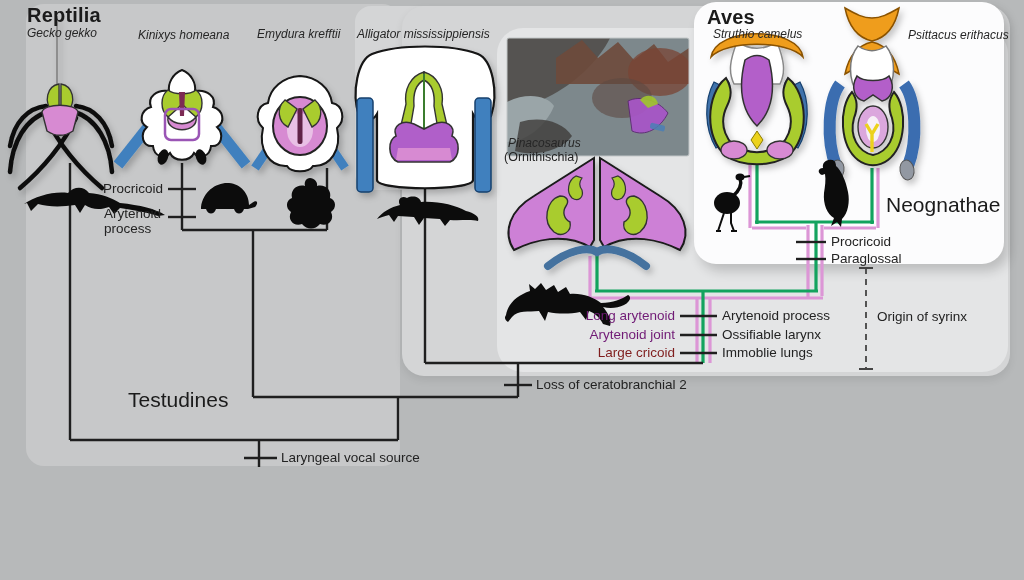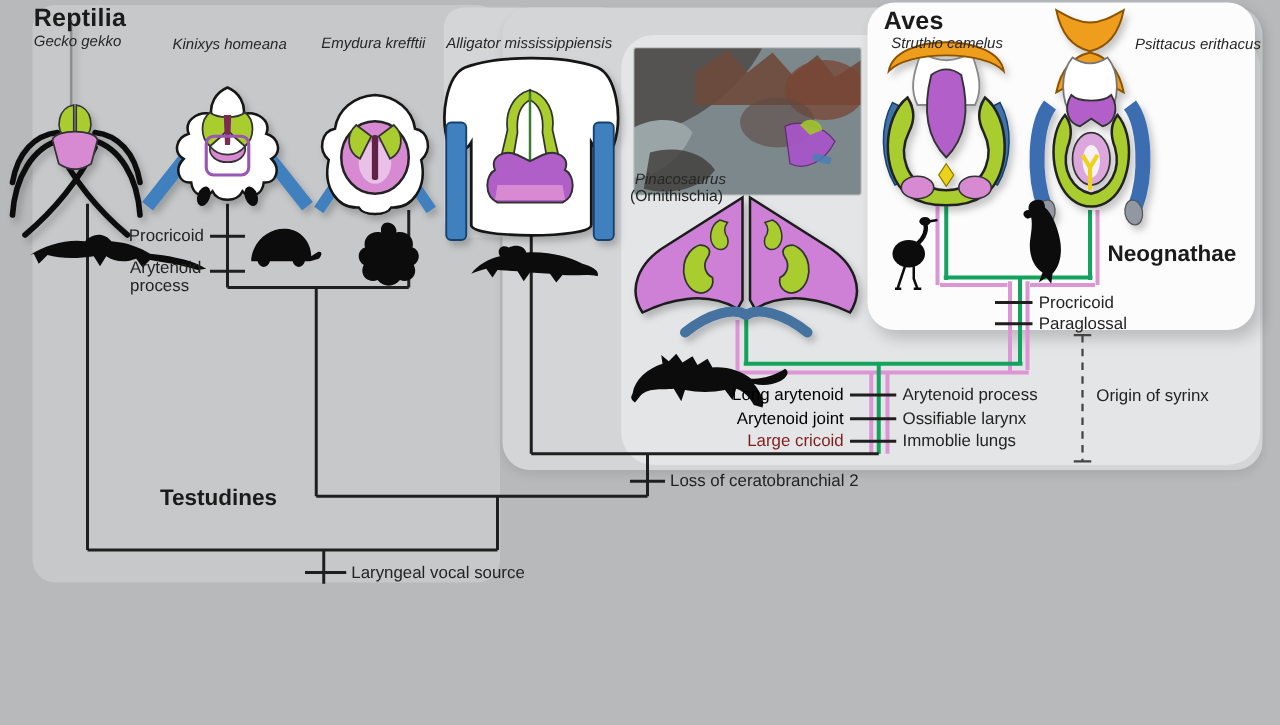--- a/index.html
+++ b/index.html
@@ -12,26 +12,26 @@
   .stage{position:absolute;inset:0;width:912px;height:580px;}
   .panel{position:absolute;}
   .panel-left{left:26px;top:4px;width:374px;height:462px;background:#c7c8c9;border-radius:18px;}
   .panel-arch-top{left:355px;top:6px;width:142px;height:184px;background:#d4d5d6;border-radius:16px;}
   .panel-arch-main{left:402px;top:6px;width:608px;height:370px;background:#d4d5d6;border-radius:22px;box-shadow:0 4px 8px rgba(0,0,0,.08);}
   .panel-dino{left:497px;top:28px;width:511px;height:344px;background:#e4e5e6;border-radius:26px;}
   .panel-aves{left:694px;top:2px;width:310px;height:262px;background:#fcfcfd;border-radius:22px;box-shadow:5px 7px 12px rgba(0,0,0,.18);}
   svg.overlay{position:absolute;left:0;top:0;}
   .lbl{position:absolute;color:#1b1b1b;white-space:nowrap;}
   .h1{font-size:20px;font-weight:bold;letter-spacing:.2px;}
-  .h2{font-size:18px;font-weight:bold;}
+  .h2{font-size:21px;font-weight:normal;}
   .sp{font-size:12px;font-style:italic;color:#262626;}
   .ch{font-size:13.5px;color:#232323;}
   .ch.wrap{white-space:normal;line-height:15px;width:78px;}
   .right{text-align:right;}
-  .green-t{color:#000000;}
+  .green-t{color:#701a75;}
   .pink-t{color:#7f1d1d;}
 </style>
 </head>
 <body>
 
 <div class="stage">
 
   <div class="panel panel-left"></div>
   <div class="panel panel-arch-top"></div>
   <div class="panel panel-arch-main"></div>

